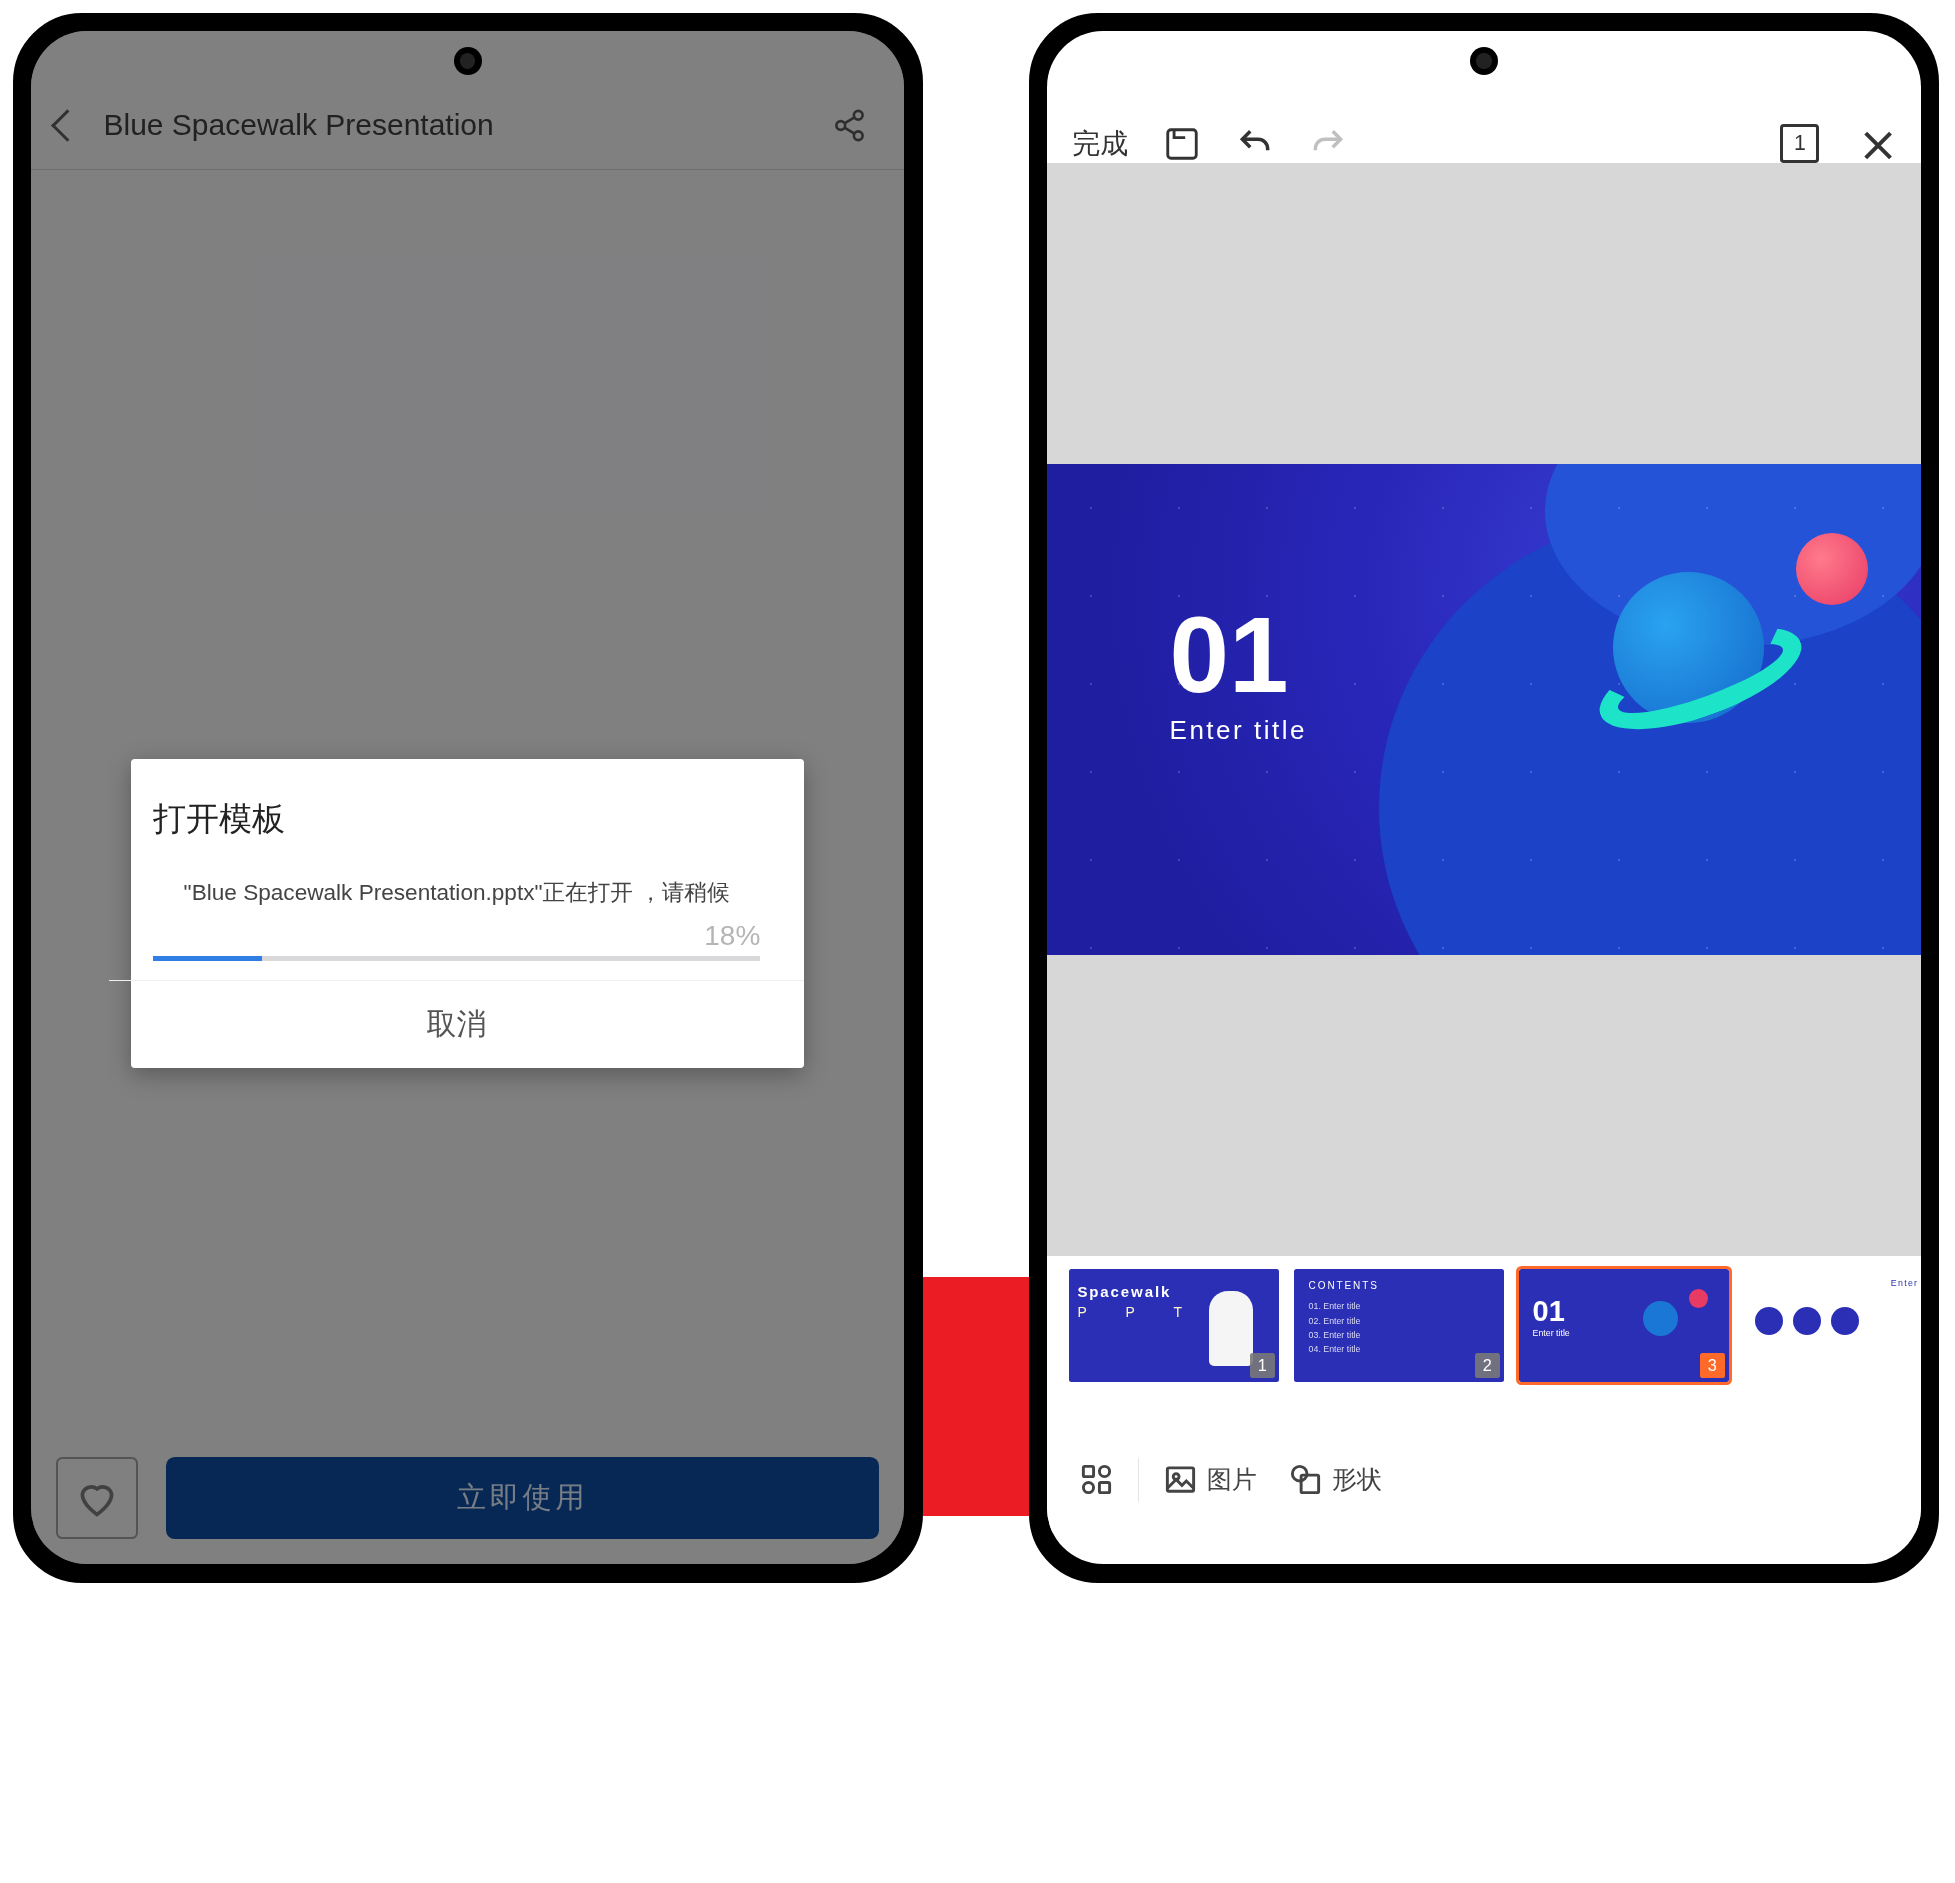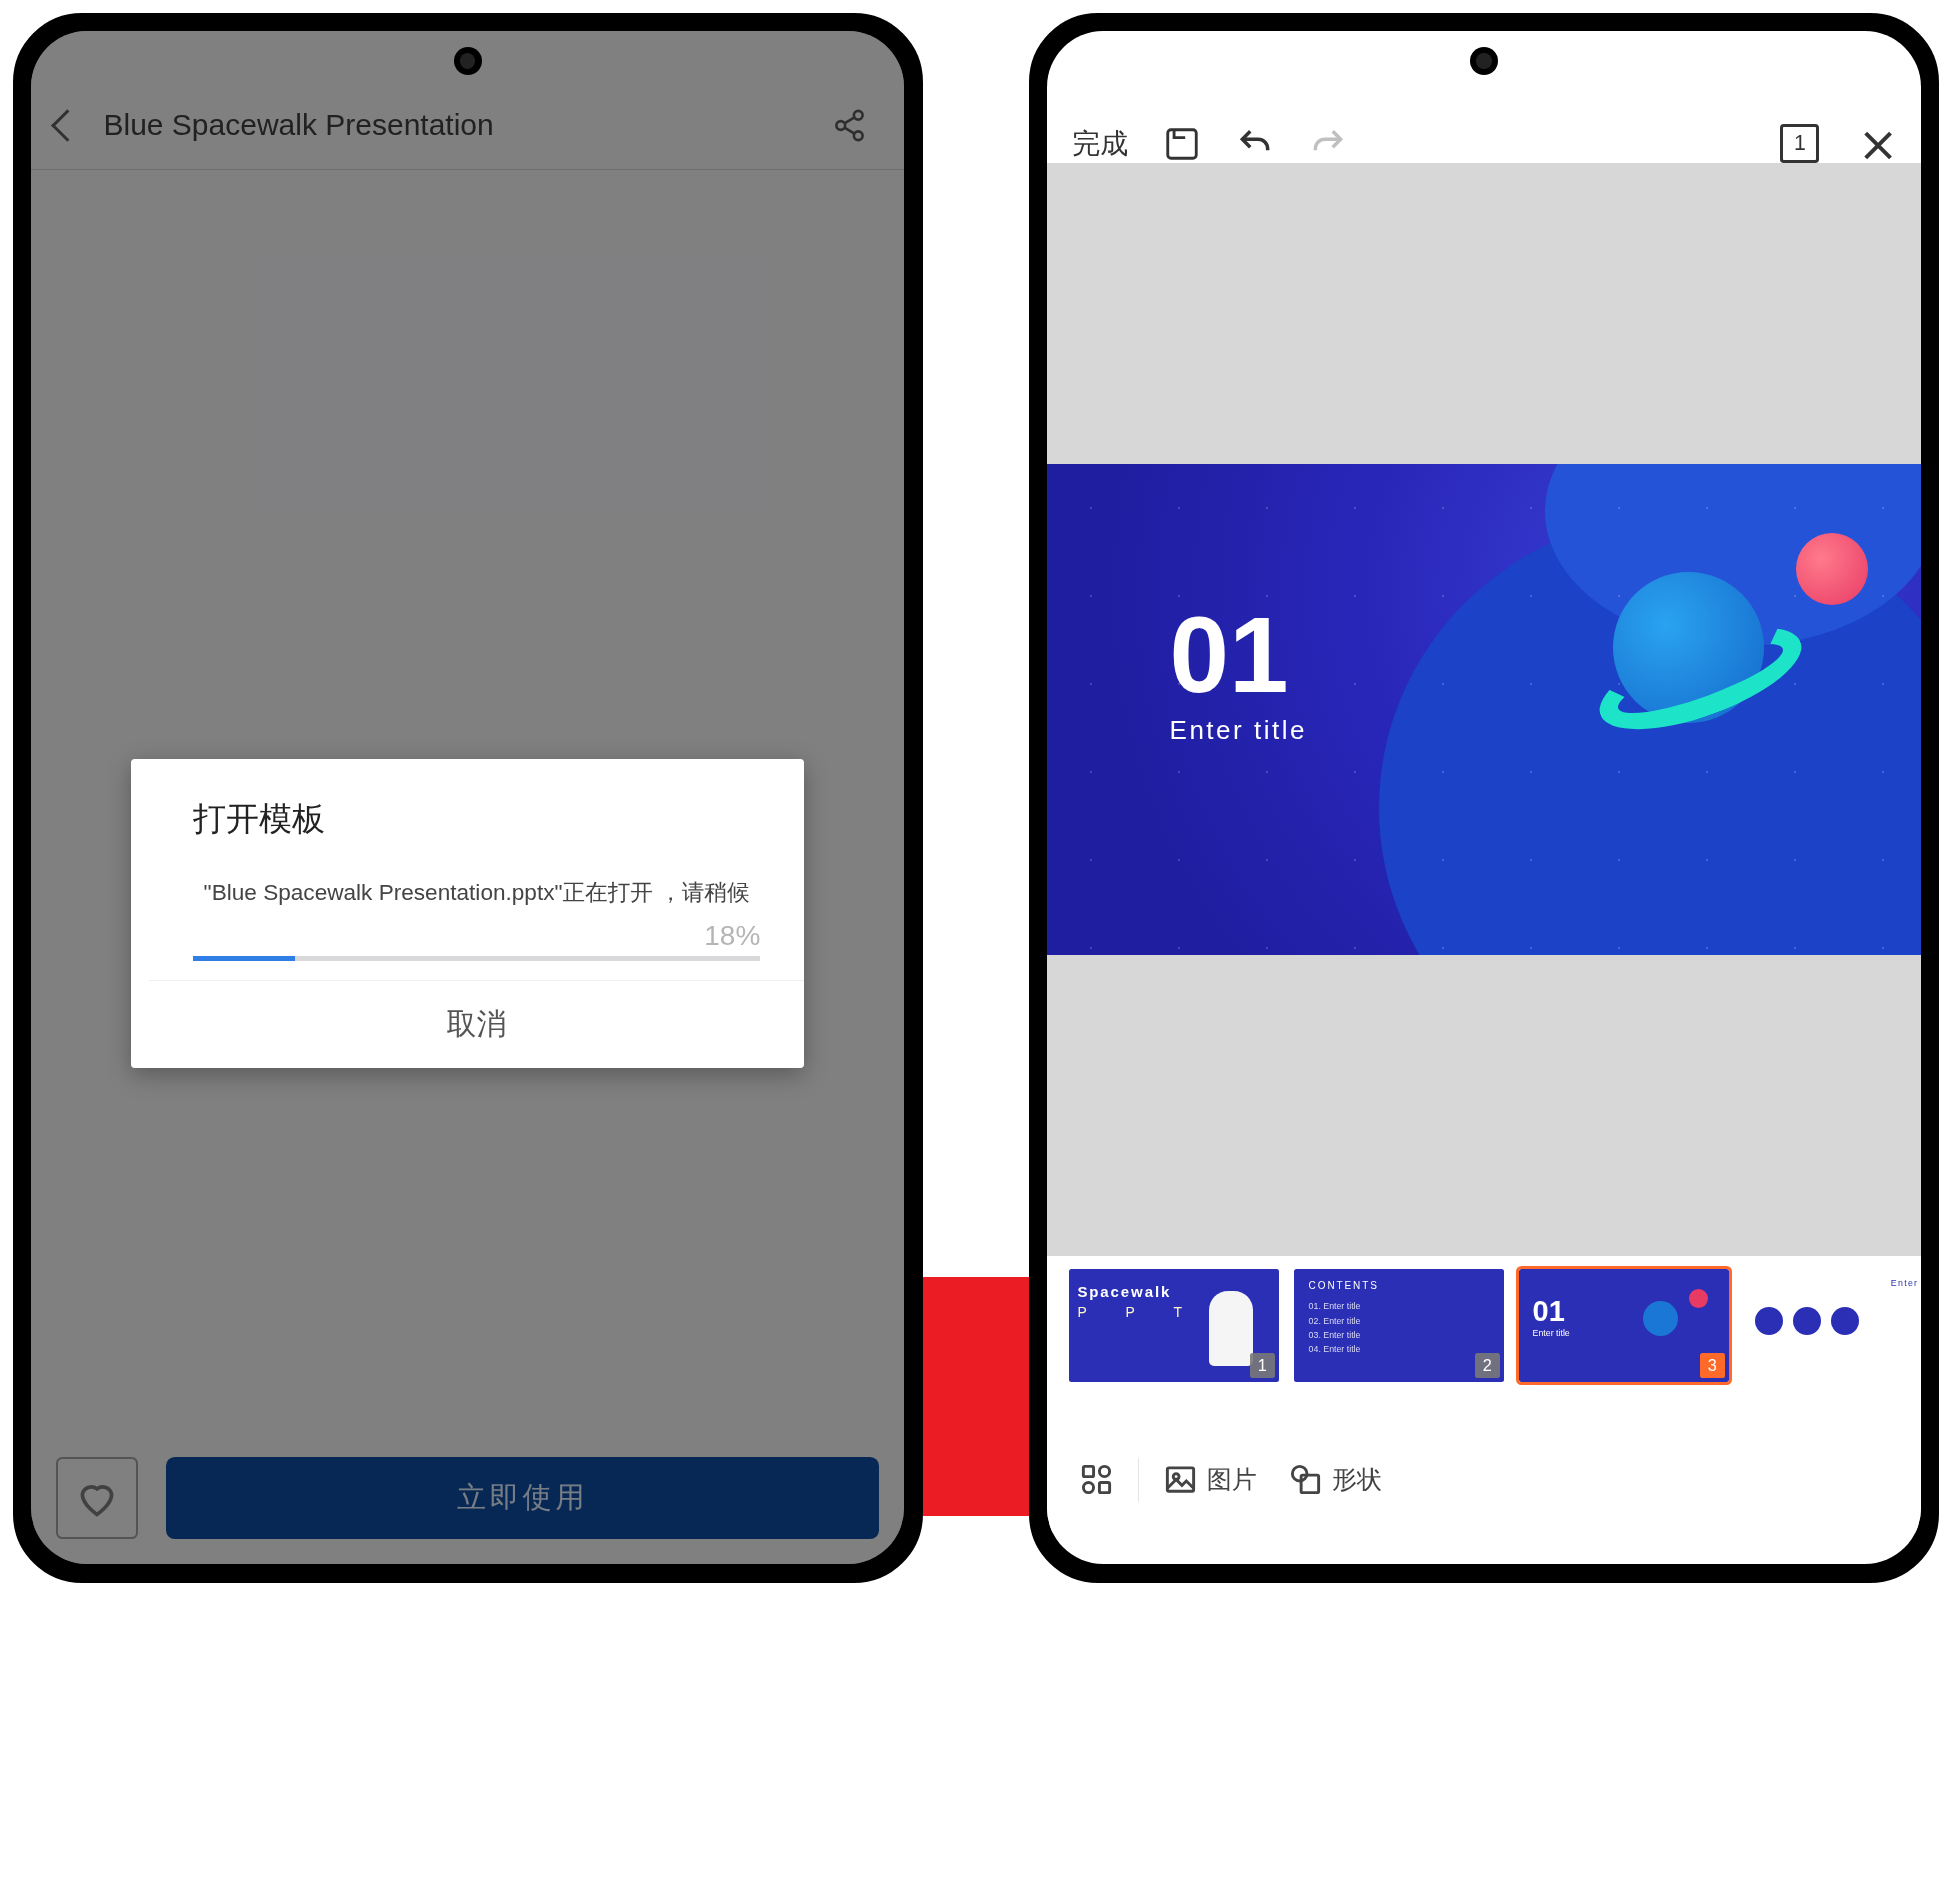--- a/index.html
+++ b/index.html
@@ -108,21 +108,21 @@
     letter-spacing:3.8px;
   }
   
   .modal{
     position:absolute; z-index:10;
     left:100px; right:100px;
     top:728px;
     background:#fff;
     border-radius:3.8px;
     box-shadow:0 6.3px 25px rgba(0,0,0,0.3);
-    padding:38px 44px 0 62px;
+    padding:38px 44px 0 22px;
   }
   .modal h2{
     font-size:33px; font-weight:500; color:#222;
     margin-bottom:35px;
   }
   .modal .msg{
     font-size:22.6px;color:#444; text-align:center;
     margin-bottom:12.6px;
     white-space:nowrap;
   }

